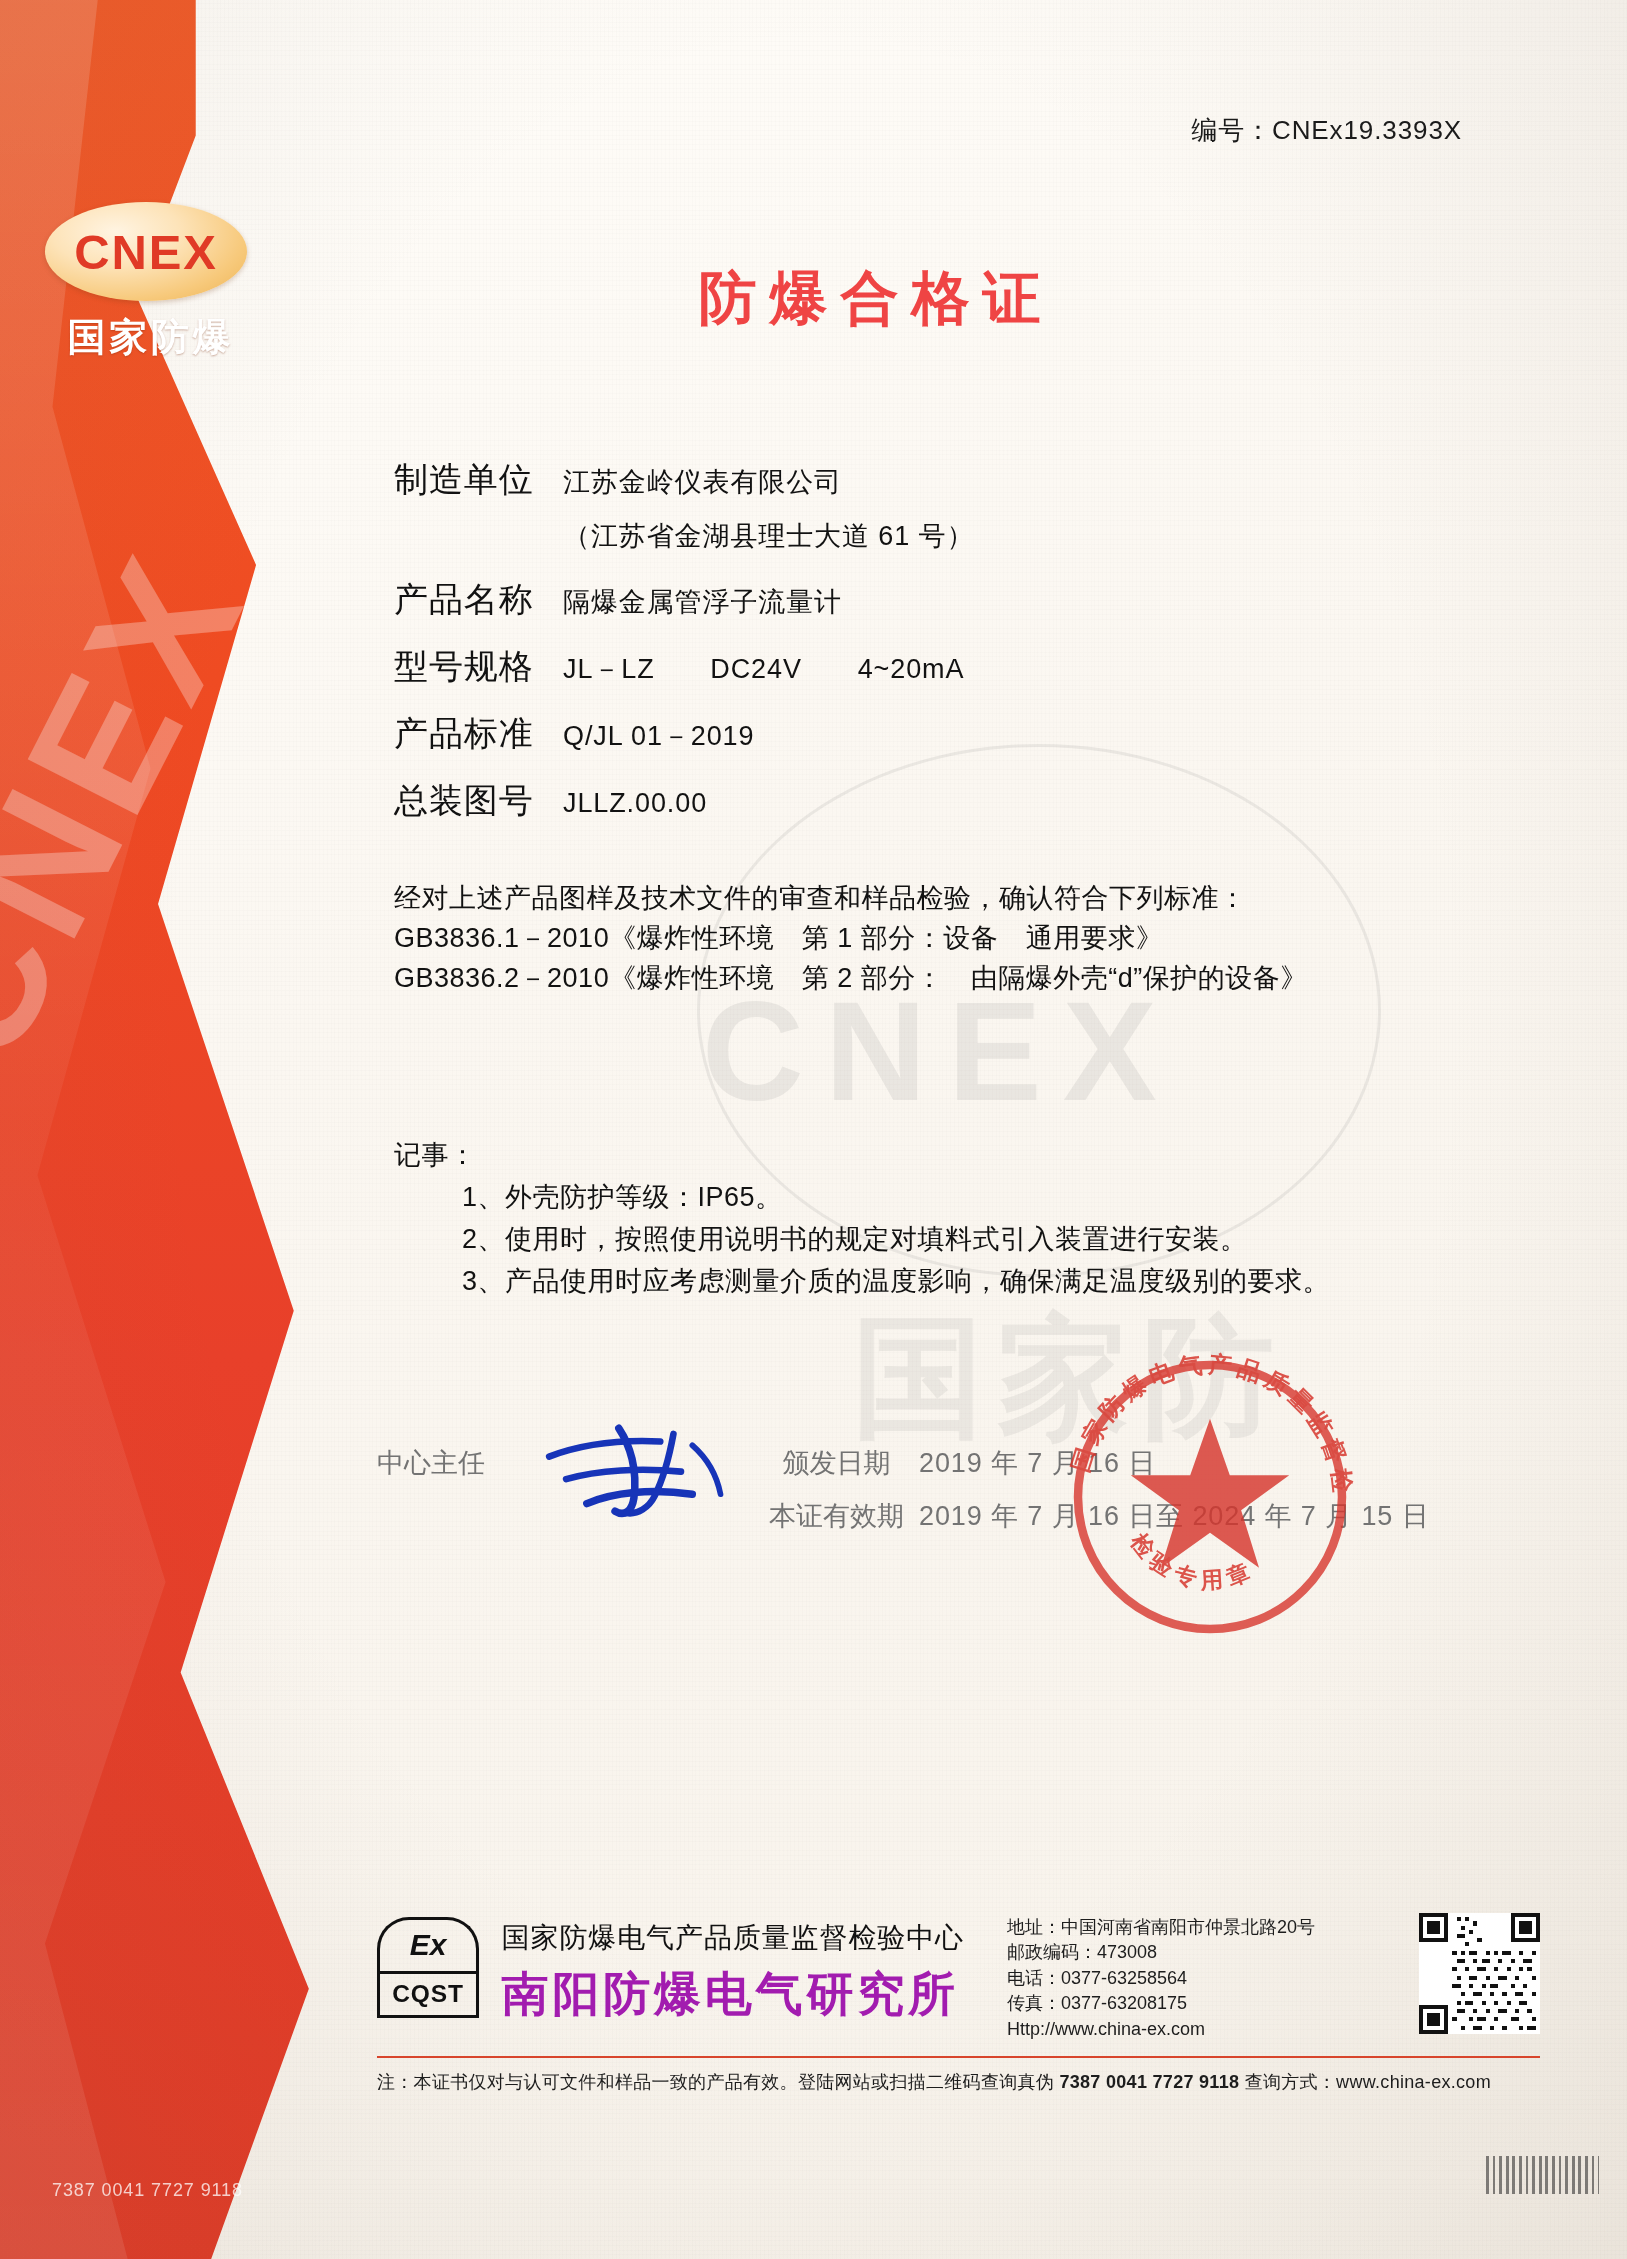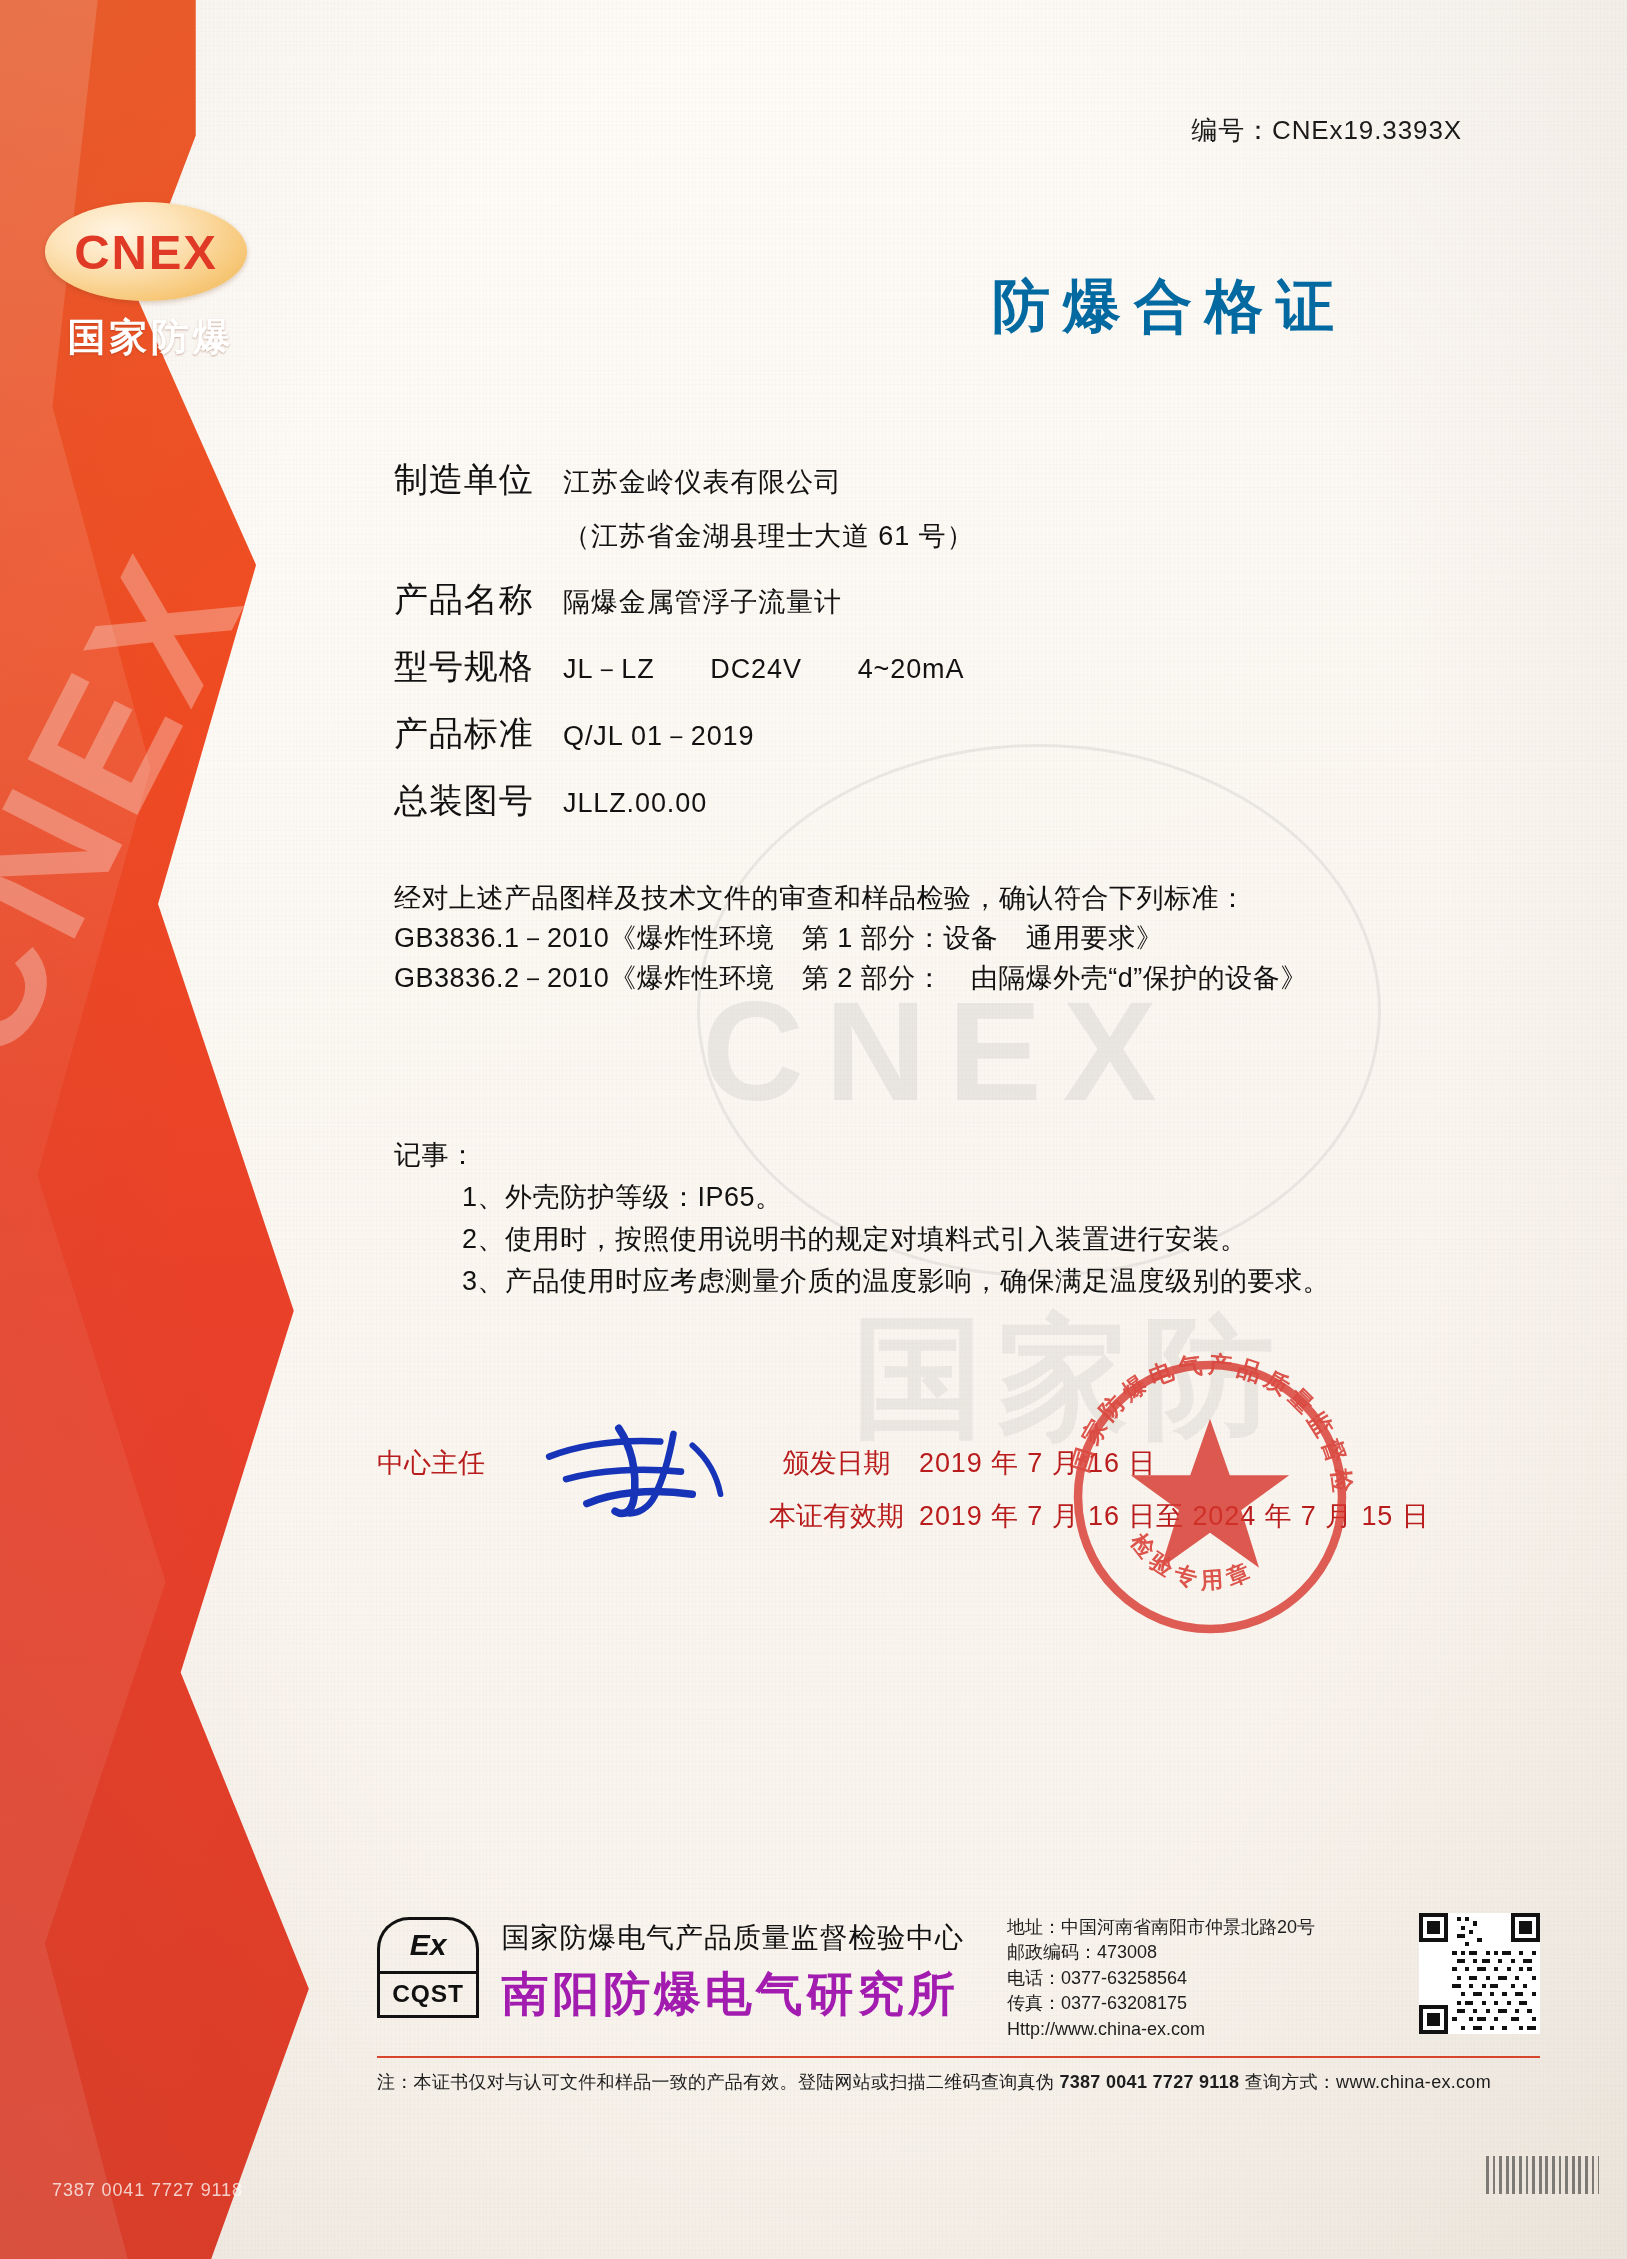--- a/index.html
+++ b/index.html
@@ -150,27 +150,27 @@
     right: 165px;
     top: 113px;
     font-size: 26px;
     color: #1b1b1b;
     letter-spacing: 0.9px;
     z-index: 5;
   }
   .cert-title {
     position: absolute;
     left: 405px;
-    top: 268px;
+    top: 260px;
     width: 942px;
-    text-align: right;
+    text-align: center;
     font-size: 58px;
     font-weight: 700;
     letter-spacing: 13px;
-    color: #0369a1;
+    color: #ef4444;
     z-index: 5;
   }
 
   
   .fields {
     position: absolute;
     left: 394px;
     top: 457px;
     z-index: 5;
   }
@@ -223,21 +223,21 @@
   }
   .notes .nitem { margin-left: 68px; }
 
   
   .sig {
     position: absolute;
     left: 377px;
     top: 1436px;
     z-index: 5;
     font-size: 27px;
-    color: #b91c1c;
+    color: #737373;
   }
   .sig-row {
     display: flex;
     align-items: center;
     height: 53px;
   }
   .sig-label { width: 151px; }
   .sig-sign-area {
     width: 226px;
     position: relative;

